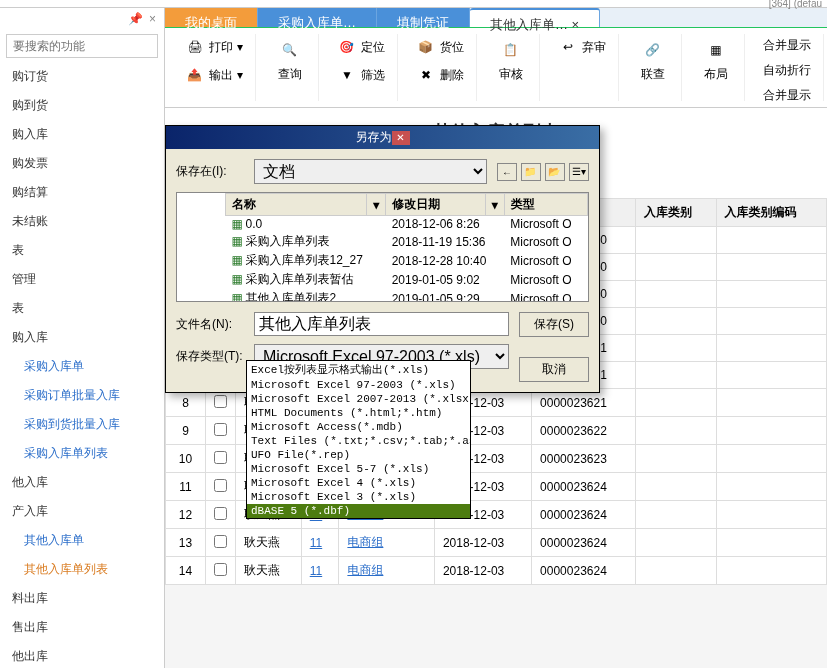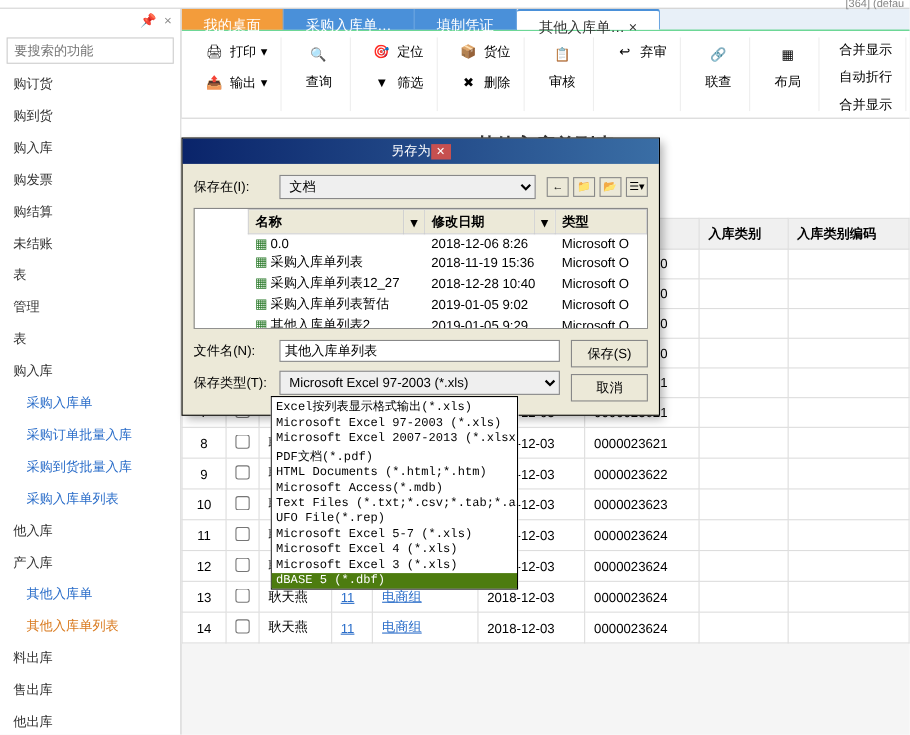--- a/index.html
+++ b/index.html
@@ -46,31 +46,31 @@
 .data-table .chk { text-align: center; width: 30px; }
 .data-table a { color: #2a6dc9; text-decoration: underline; cursor: pointer; }
 
 
 .dialog { position: absolute; left: 165px; top: 125px; width: 435px; background: #ece9d8; border: 1px solid #000; box-shadow: 4px 4px 8px rgba(0,0,0,0.3); z-index: 100; }
 .dialog-title { background: linear-gradient(to right, #0a246a, #3a6ea5); color: #fff; padding: 3px 6px; font-size: 12px; display: flex; justify-content: center; align-items: center; }
 .dialog-close { background: #c75050; color: #fff; width: 18px; height: 14px; display: flex; align-items: center; justify-content: center; font-size: 10px; cursor: pointer; }
 .dialog-body { padding: 10px; }
 .dialog-row { display: flex; align-items: center; gap: 6px; margin-bottom: 8px; }
 .dialog-row label { width: 72px; }
-.dialog-row select, .dialog-row input { flex: 1; padding: 2px 4px; border: 1px solid #888; font-size: 12px; font-family: inherit; }
+.dialog-row select, .dialog-row input { flex: 1; padding: 2px 4px; border: 1px solid #888; font-size: 16px; font-family: inherit; }
 .dialog-toolbar { display: flex; gap: 4px; margin-left: 4px; }
 .dialog-toolbar span { width: 20px; height: 18px; border: 1px solid #888; background: #ece9d8; display: flex; align-items: center; justify-content: center; cursor: pointer; font-size: 10px; }
 
 .file-list { border: 1px solid #888; background: #fff; height: 110px; overflow: auto; padding-left: 48px; }
 .file-list table { width: 100%; border-collapse: collapse; font-size: 12px; }
 .file-list th { background: #ece9d8; border: 1px solid #ccc; padding: 2px 6px; text-align: left; position: sticky; top: 0; }
 .file-list td { padding: 1px 6px; white-space: nowrap; }
 .file-list .icon { width: 14px; display: inline-block; color: #2a7a2a; }
 
-.dialog-buttons { display: flex; flex-direction: column; gap: 6px; }
+.dialog-buttons { display: flex; flex-direction: column; gap: 20px; }
 .dialog-buttons button { width: 70px; padding: 3px; border: 1px solid #888; background: #ece9d8; cursor: pointer; font-size: 12px; }
 
 .dropdown { position: absolute; left: 246px; top: 360px; width: 225px; background: #fff; border: 1px solid #000; z-index: 200; font-family: "Courier New", monospace; font-size: 11px; }
 .dropdown-item { padding: 1px 4px; cursor: pointer; white-space: nowrap; overflow: hidden; }
 .dropdown-item.selected { background: #4d7c0f; color: #fff; }
 </style>
 </head>
 <body>
 
 <div class="topbar">
@@ -423,21 +423,20 @@
         <button>取消</button>
       </div>
     </div>
   </div>
 </div>
 
 <div class="dropdown" id="filetype-dropdown">
     <div class="dropdown-item">Excel按列表显示格式输出(*.xls)</div>
     <div class="dropdown-item">Microsoft Excel 97-2003 (*.xls)</div>
     <div class="dropdown-item">Microsoft Excel 2007-2013 (*.xlsx)</div>
-    <div class="dropdown-item">PDF文档(*.pdf)</div>
     <div class="dropdown-item">HTML Documents (*.html;*.htm)</div>
     <div class="dropdown-item">Microsoft Access(*.mdb)</div>
     <div class="dropdown-item">Text Files (*.txt;*.csv;*.tab;*.asc)</div>
     <div class="dropdown-item">UFO File(*.rep)</div>
     <div class="dropdown-item">Microsoft Excel 5-7 (*.xls)</div>
     <div class="dropdown-item">Microsoft Excel 4 (*.xls)</div>
     <div class="dropdown-item">Microsoft Excel 3 (*.xls)</div>
     <div class="dropdown-item selected">dBASE 5 (*.dbf)</div>
   </div>
 

